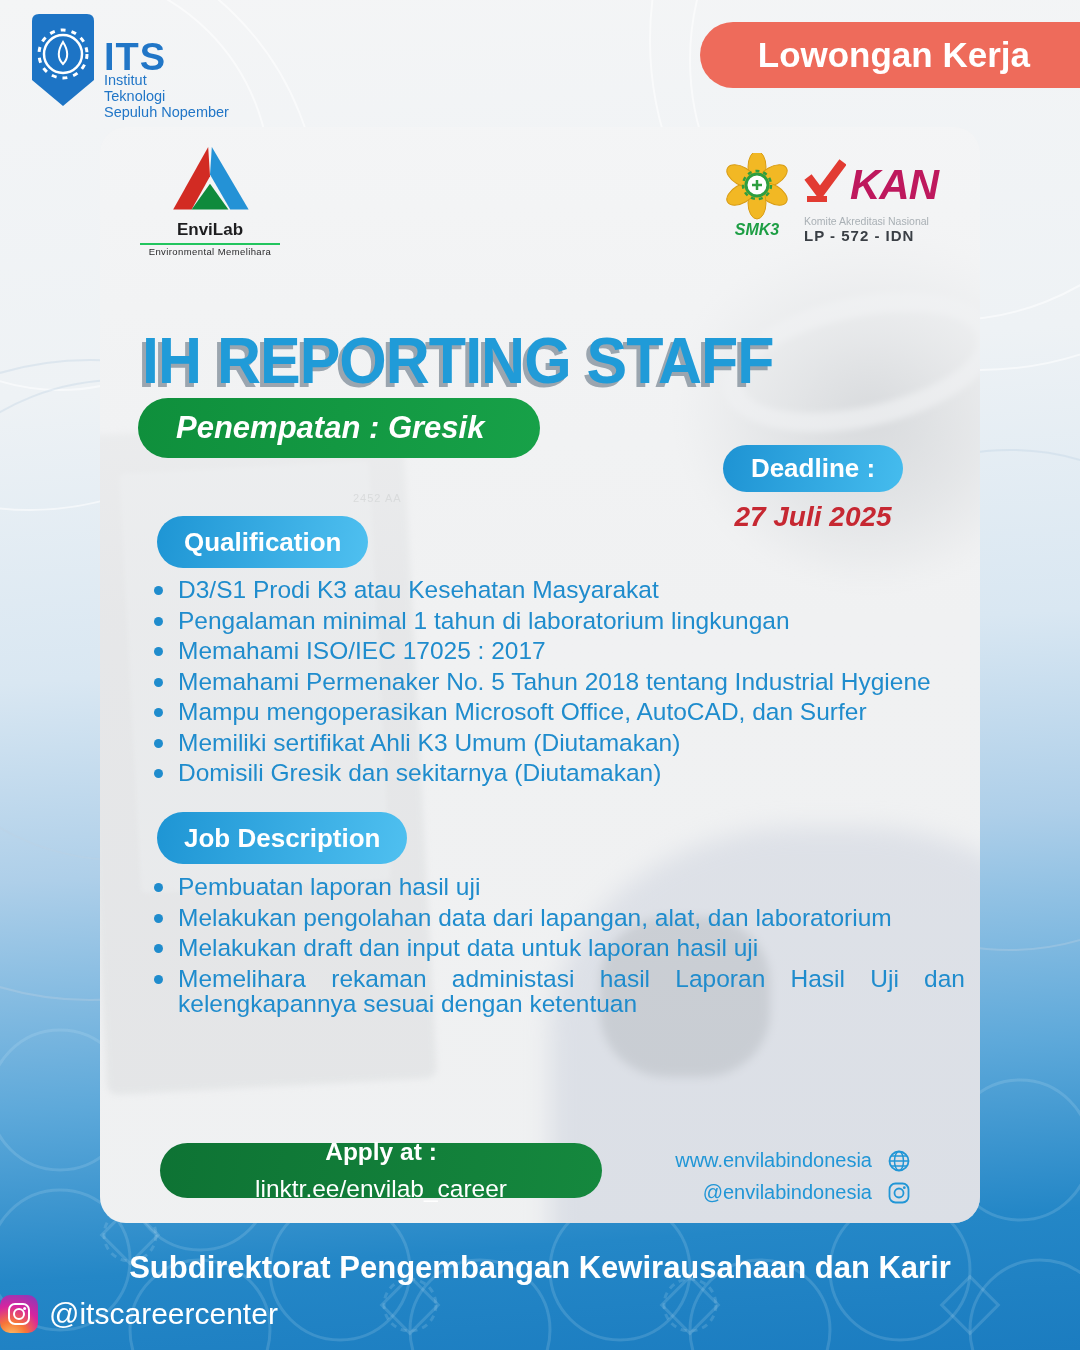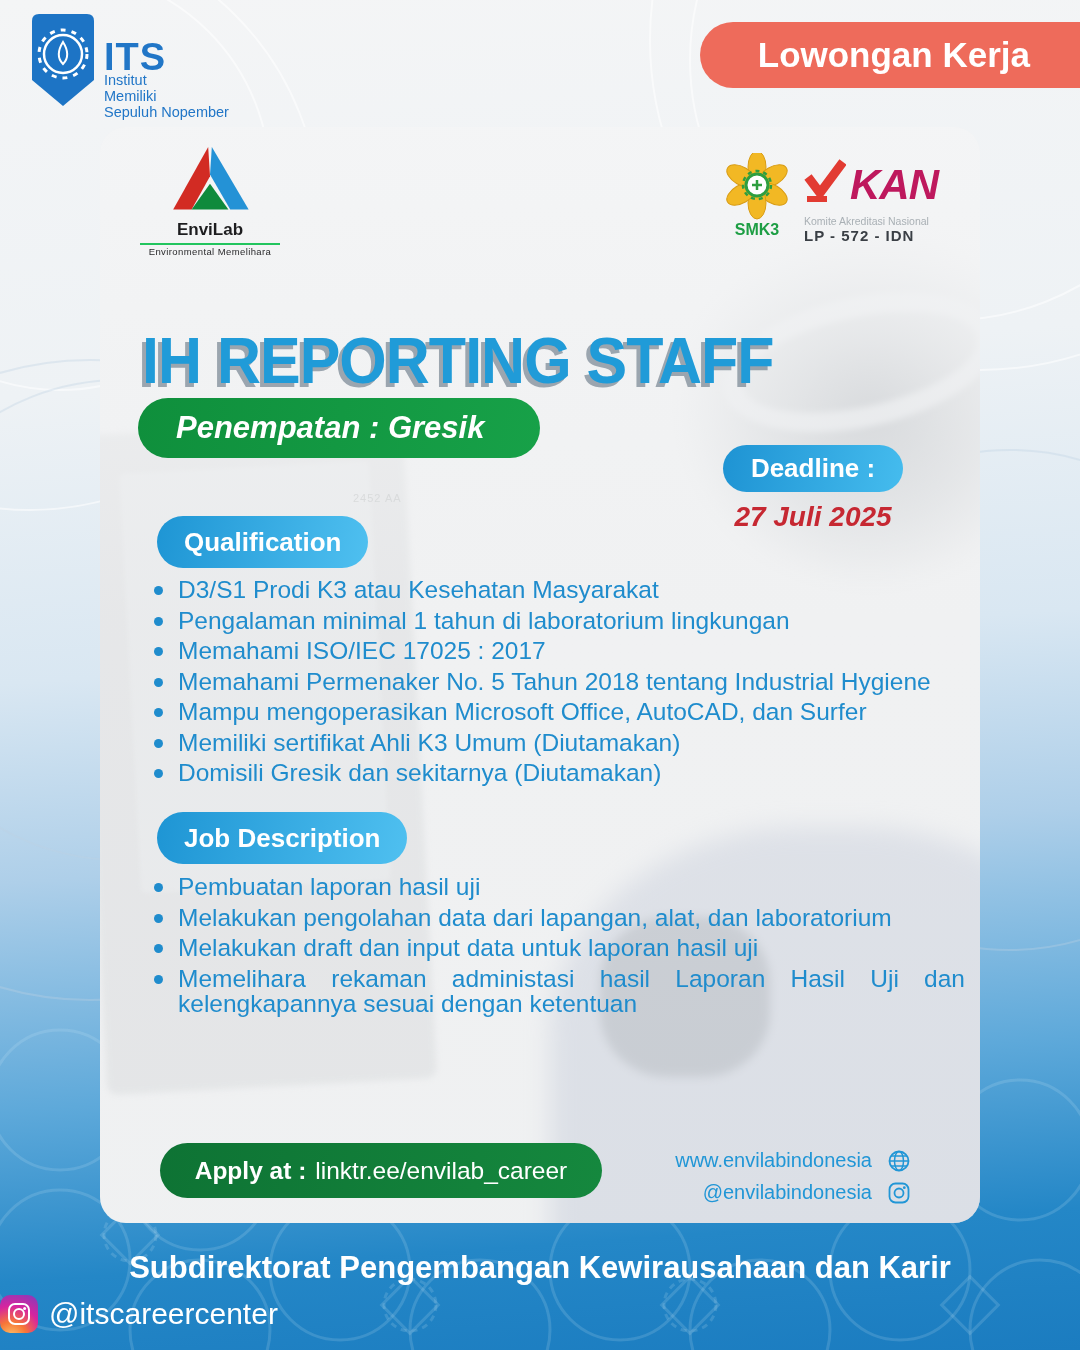--- a/index.html
+++ b/index.html
@@ -43,21 +43,21 @@
   .ph-wash { inset:0; background:linear-gradient(180deg, rgba(244,245,246,.95) 0%, rgba(242,243,244,.7) 22%, rgba(240,241,242,.45) 45%, rgba(238,240,241,.35) 100%); }
   .photo-label { position:absolute; left:253px; top:365px; font-size:11px; color:#d9dbdc; letter-spacing:1px; }
 
   .card-content { position:absolute; inset:0; }
 
   .envilab { position:absolute; left:40px; top:16px; width:140px; text-align:center; }
   .envilab-name { font-family:Liberation Sans, sans-serif; font-weight:bold; font-size:17px; color:#1d1d1f; line-height:26px; border-bottom:2px solid #22c55e; }
   .envilab-sub { font-size:9.5px; color:#2b2b2d; letter-spacing:.4px; padding-top:1px; }
 
   .certs { position:absolute; right:42px; top:26px; display:flex; align-items:flex-start; gap:8px; }
-  .smk3-label { text-align:center; font-size:16px; font-weight:bold; color:#1d9e44; margin-top:-4px; }
+  .smk3-label { text-align:center; font-size:16px; font-weight:bold; color:#1d9e44; font-style:italic; margin-top:-4px; }
   .kan-block { padding-top:6px; }
   .kan-row { display:flex; align-items:flex-end; gap:4px; }
   .kan-name { font-size:42px; line-height:36px; font-weight:bold; font-style:italic; color:#be185d; letter-spacing:-1px; }
   .kan-sub { font-size:10.5px; color:#a9b0b5; margin-top:12px; }
   .kan-code { font-size:15px; font-weight:bold; color:#3a3f45; letter-spacing:1px; }
 
   .job-title {
     position:absolute; left:42px; top:196px; width:810px;
     font-size:61px; font-weight:bold; letter-spacing:-1px; color:#209bd8;
     text-shadow:-4px 4px 0 rgba(84,102,118,.55);
@@ -97,21 +97,21 @@
   }
   ul.blist li::before {
     content:""; position:absolute; left:4px; top:9px;
     width:9px; height:9px; border-radius:50%; background:#1f8ccd;
   }
   .job-list li { text-align:justify; }
 
   .apply-pill {
     position:absolute; left:60px; top:1016px; width:442px; height:55px;
     background:linear-gradient(100deg,#0e7334,#15883e); border-radius:28px;
-    color:#fff; font-size:24.5px; display:flex; align-items:center; justify-content:center; gap:9px;
+    color:#fff; font-size:24.5px; display:flex; align-items:center; justify-content:center; gap:9px;flex-direction:column;
   }
   .apply-label { font-weight:bold; }
 
   .contacts { position:absolute; right:70px; top:1022px; text-align:right; }
   .contact-row { display:flex; align-items:center; justify-content:flex-end; gap:16px; color:#2196d6; font-size:20px; margin-bottom:9px; }
 
   
   .footer { position:absolute; left:0; right:0; top:1250px; z-index:3; text-align:center; color:#fff; }
   .footer-dept { font-size:31px; font-weight:bold; }
   .footer-row { margin-top:9px; display:flex; align-items:center; gap:11px; }
@@ -166,21 +166,21 @@
       <svg width="62" height="92" viewBox="0 0 62 92">
         <path d="M7,0 H55 Q62,0 62,7 V66 L31,92 L0,66 V7 Q0,0 7,0 Z" fill="#1d74c5"></path>
         <circle cx="31" cy="40" r="19" fill="none" stroke="#fff" stroke-width="2.5"></circle>
         <circle cx="31" cy="40" r="24" fill="none" stroke="#fff" stroke-width="3" stroke-dasharray="5 6"></circle>
         <path d="M31,28 C26,36 25,44 31,50 C37,44 36,36 31,28 Z" fill="none" stroke="#fff" stroke-width="2"></path>
       </svg>
     </div>
     <div class="its-text">
       <div class="its-acronym">ITS</div>
       <div class="its-line">Institut</div>
-      <div class="its-line">Memiliki</div>
+      <div class="its-line">Teknologi</div>
       <div class="its-line">Sepuluh Nopember</div>
     </div>
   </div>
 
   <div class="banner-pill">Lowongan Kerja</div>
 
   <div class="card">
     <div class="photo-shape ph-monitor"></div>
     <div class="photo-shape ph-monitor2"></div>
     <div class="photo-shape ph-hair"></div>

